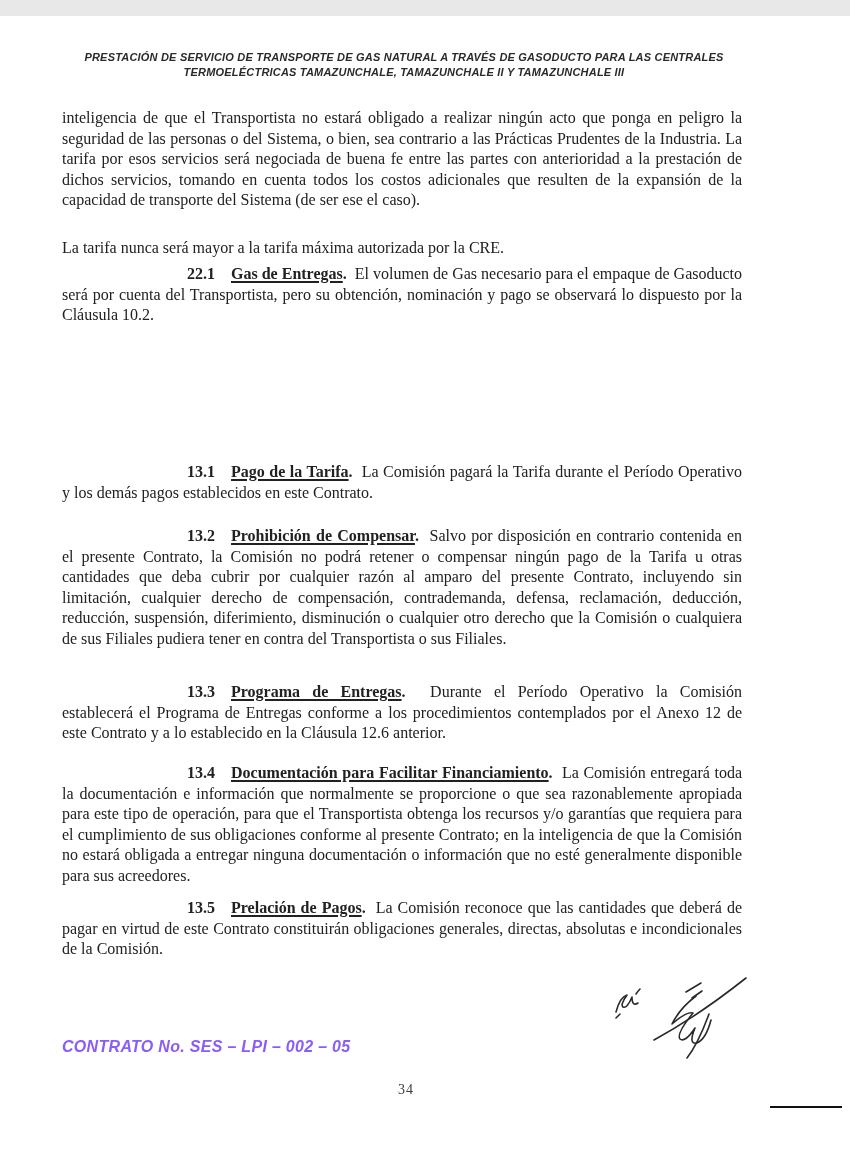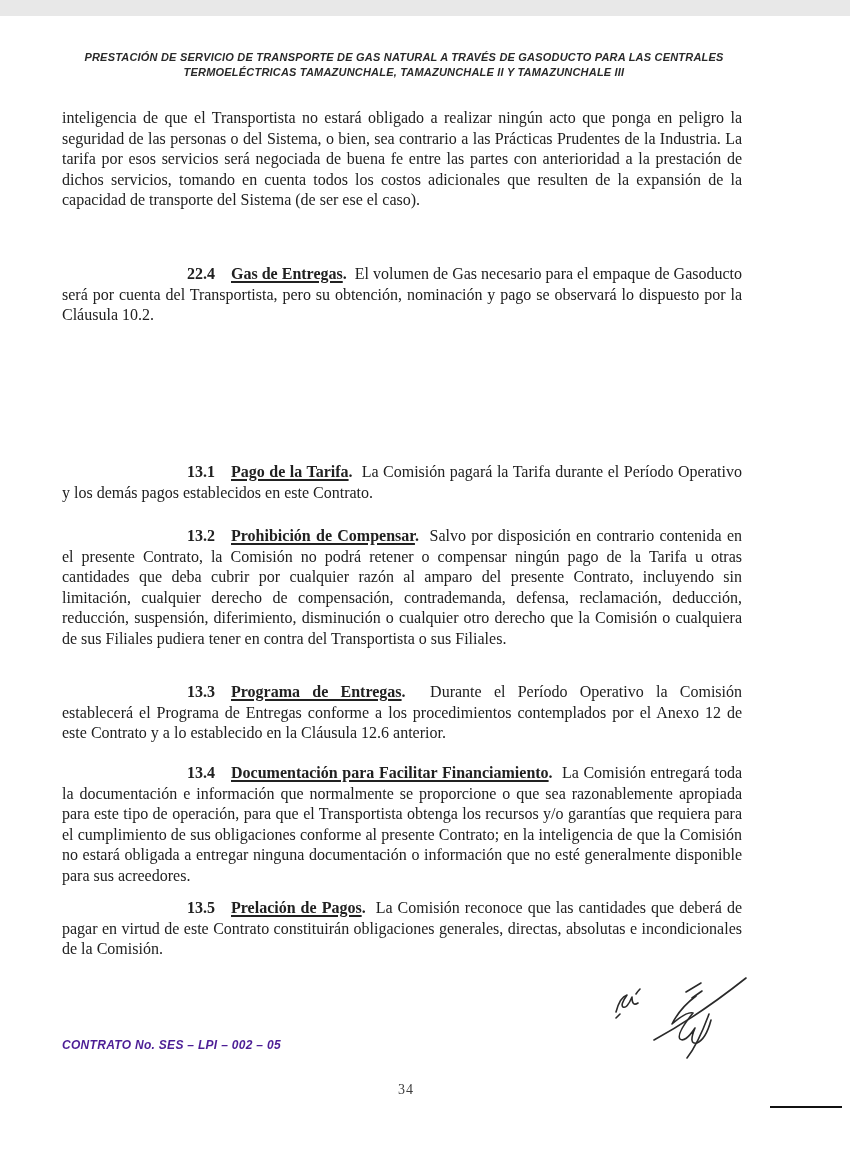--- a/index.html
+++ b/index.html
@@ -39,45 +39,46 @@
     text-align:center;
     font-size:17px;line-height:23px;font-weight:bold;
     color:#1a1a1a;
   }
   .clause-head .u{text-decoration:underline;text-decoration-thickness:2px;text-underline-offset:3px;}
   
   .footer-left{
     left:62px;top:1022px;
     font-family:"Liberation Sans", sans-serif;
     font-weight:bold;font-style:italic;
-    font-size:12px;letter-spacing:.3px;
-    color:#4c1d95;
+    font-size:16px;letter-spacing:.3px;
+    color:#8b5cf6;
   }
   .page-num{
     left:398px;top:1066px;
     font-size:14px;color:#3d3d3d;letter-spacing:1px;
   }
   .signature{left:596px;top:952px;width:164px;height:98px;}
   .corner-rule{left:770px;top:1090px;width:72px;height:2px;background:#111;}
 </style>
 </head>
 <body>
 
 <div class="page">
 
   <div class="abs doc-header">
     <div>PRESTACIÓN DE SERVICIO DE TRANSPORTE DE GAS NATURAL A TRAVÉS DE GASODUCTO PARA LAS CENTRALES</div>
     <div>TERMOELÉCTRICAS TAMAZUNCHALE, TAMAZUNCHALE II Y TAMAZUNCHALE III</div>
   </div>
 
   <p class="abs body-par" style="top:76px">inteligencia de que el Transportista no estará obligado a realizar ningún acto que ponga en peligro la seguridad de las personas o del Sistema, o bien, sea contrario a las Prácticas Prudentes de la Industria.  La tarifa por esos servicios será negociada de buena fe entre las partes con anterioridad a la prestación de dichos servicios, tomando en cuenta todos los costos adicionales que resulten de la expansión de la capacidad de transporte del Sistema (de ser ese el caso).</p>
 
+  <p class="abs body-par" style="top:206px">La tarifa nunca será mayor a la tarifa máxima autorizada por la CRE.</p>
 
   <p class="abs body-par indent" style="top:232px">
-    <span class="sec-num">22.4</span><span class="sec-title">Gas de Entregas</span><span class="sec-sep">.&nbsp; </span><span>El volumen de Gas necesario para el empaque de Gasoducto será por cuenta del Transportista, pero su obtención, nominación y pago se observará lo dispuesto por la Cláusula 10.2.</span>
+    <span class="sec-num">22.1</span><span class="sec-title">Gas de Entregas</span><span class="sec-sep">.&nbsp; </span><span>El volumen de Gas necesario para el empaque de Gasoducto será por cuenta del Transportista, pero su obtención, nominación y pago se observará lo dispuesto por la Cláusula 10.2.</span>
   </p>
 
 
   <p class="abs body-par indent" style="top:430px">
     <span class="sec-num">13.1</span><span class="sec-title">Pago de la Tarifa</span><span class="sec-sep">.&nbsp; </span><span>La Comisión pagará la Tarifa durante el Período Operativo y los demás pagos establecidos en este Contrato.</span>
   </p>
 
   <p class="abs body-par indent" style="top:494px">
     <span class="sec-num">13.2</span><span class="sec-title">Prohibición de Compensar</span><span class="sec-sep">.&nbsp; </span><span>Salvo por disposición en contrario contenida en el presente Contrato, la Comisión no podrá retener o compensar ningún pago de la Tarifa u otras cantidades que deba cubrir por cualquier razón al amparo del presente Contrato, incluyendo sin limitación, cualquier derecho de compensación, contrademanda, defensa, reclamación, deducción, reducción, suspensión, diferimiento, disminución o cualquier otro derecho que la Comisión o cualquiera de sus Filiales pudiera tener en contra del Transportista o sus Filiales.</span>
   </p>

